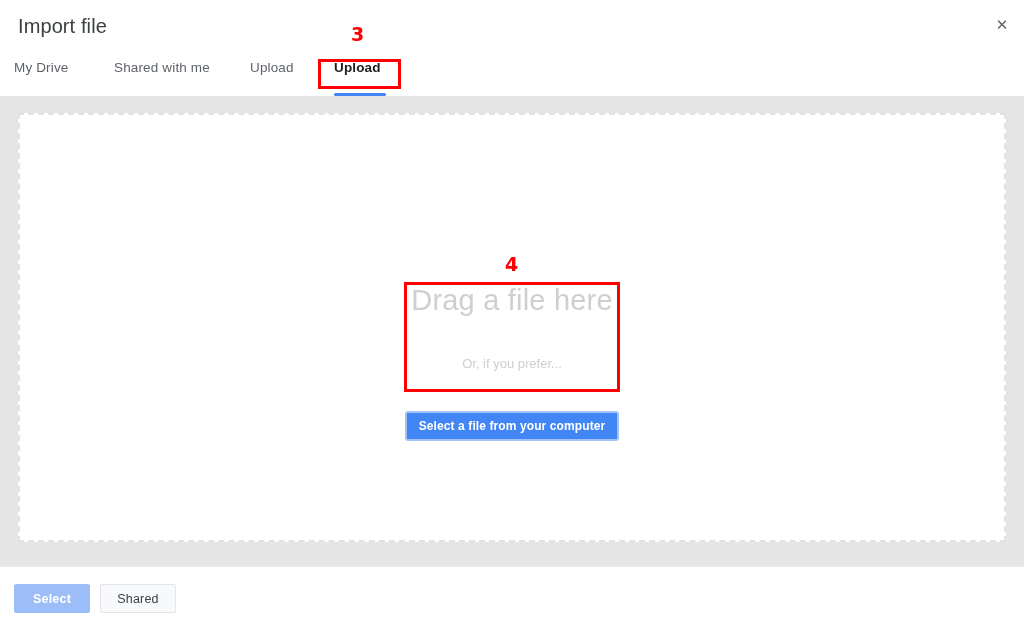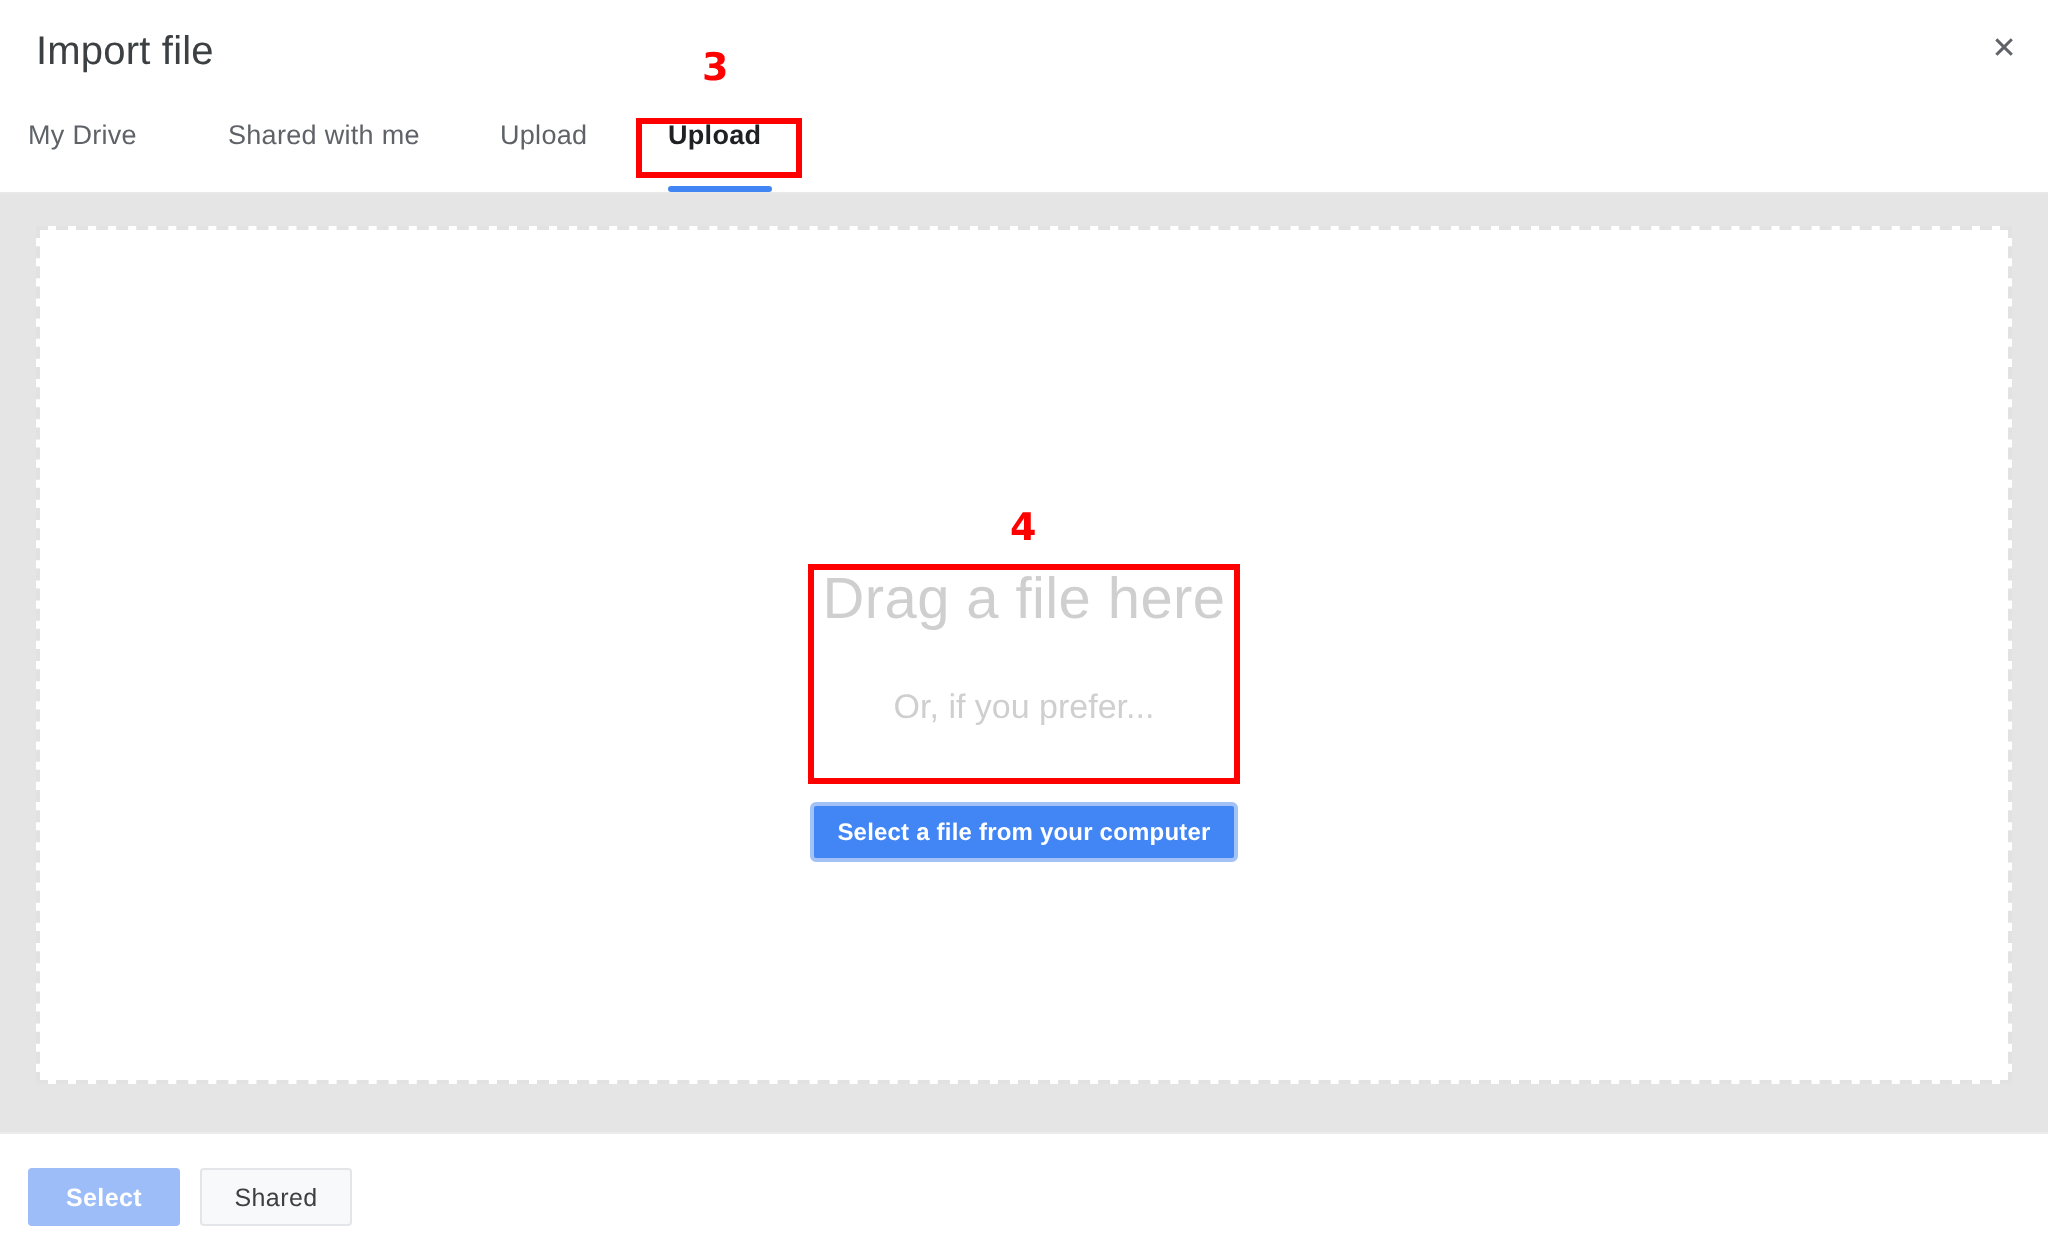--- a/index.html
+++ b/index.html
@@ -120,21 +120,22 @@
   }
   #drag-here-text {
     font-size: 29px;
     color: #cfcfcf;
     font-weight: 400;
     line-height: 34px;
     letter-spacing: 0.2px;
     white-space: nowrap;
   }
   #or-prefer-text {
-    font-size: 17px;
+    margin-top: 10px;
+    font-size: 13px;
     color: #cfcfcf;
     line-height: 16px;
     white-space: nowrap;
   }
   #select-file-button {
     margin-top: 10px;
     background: #4285f4;
     color: #ffffff;
     font-size: 12px;
     font-weight: bold;

